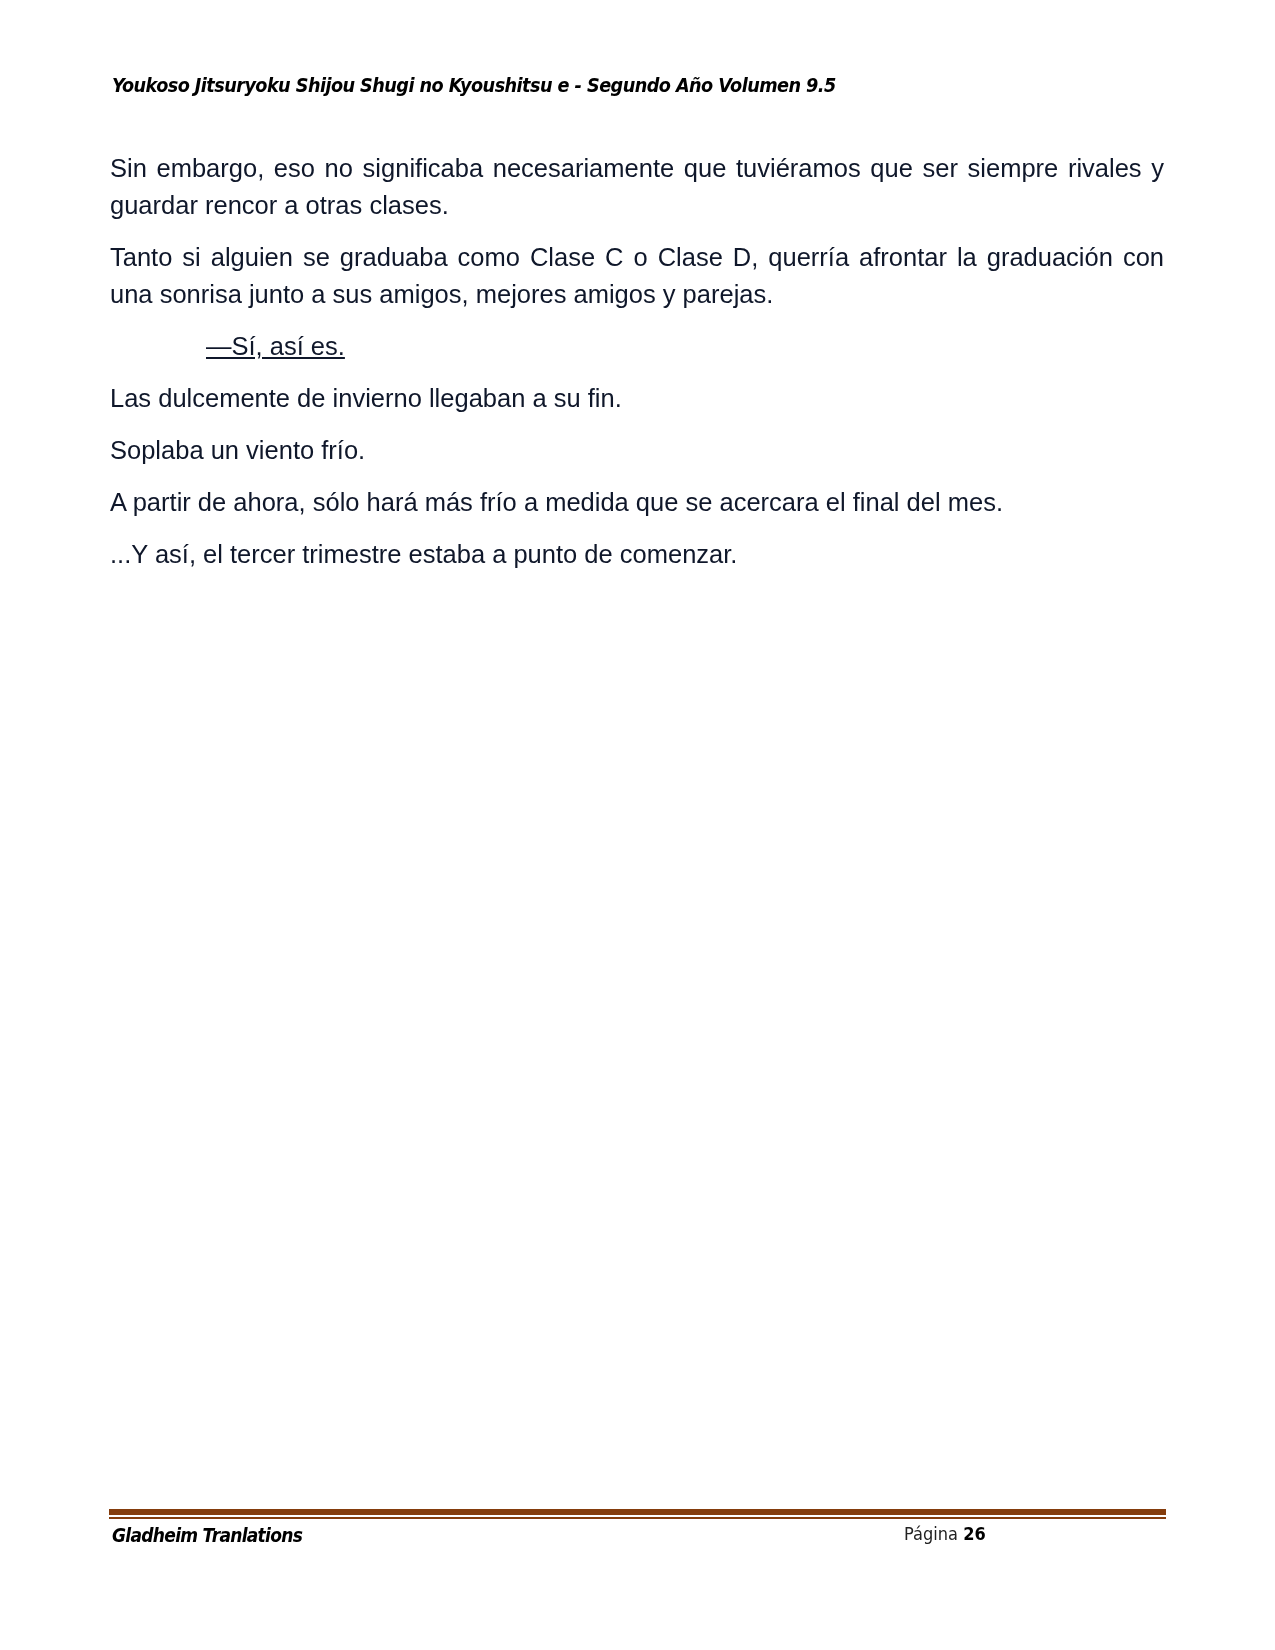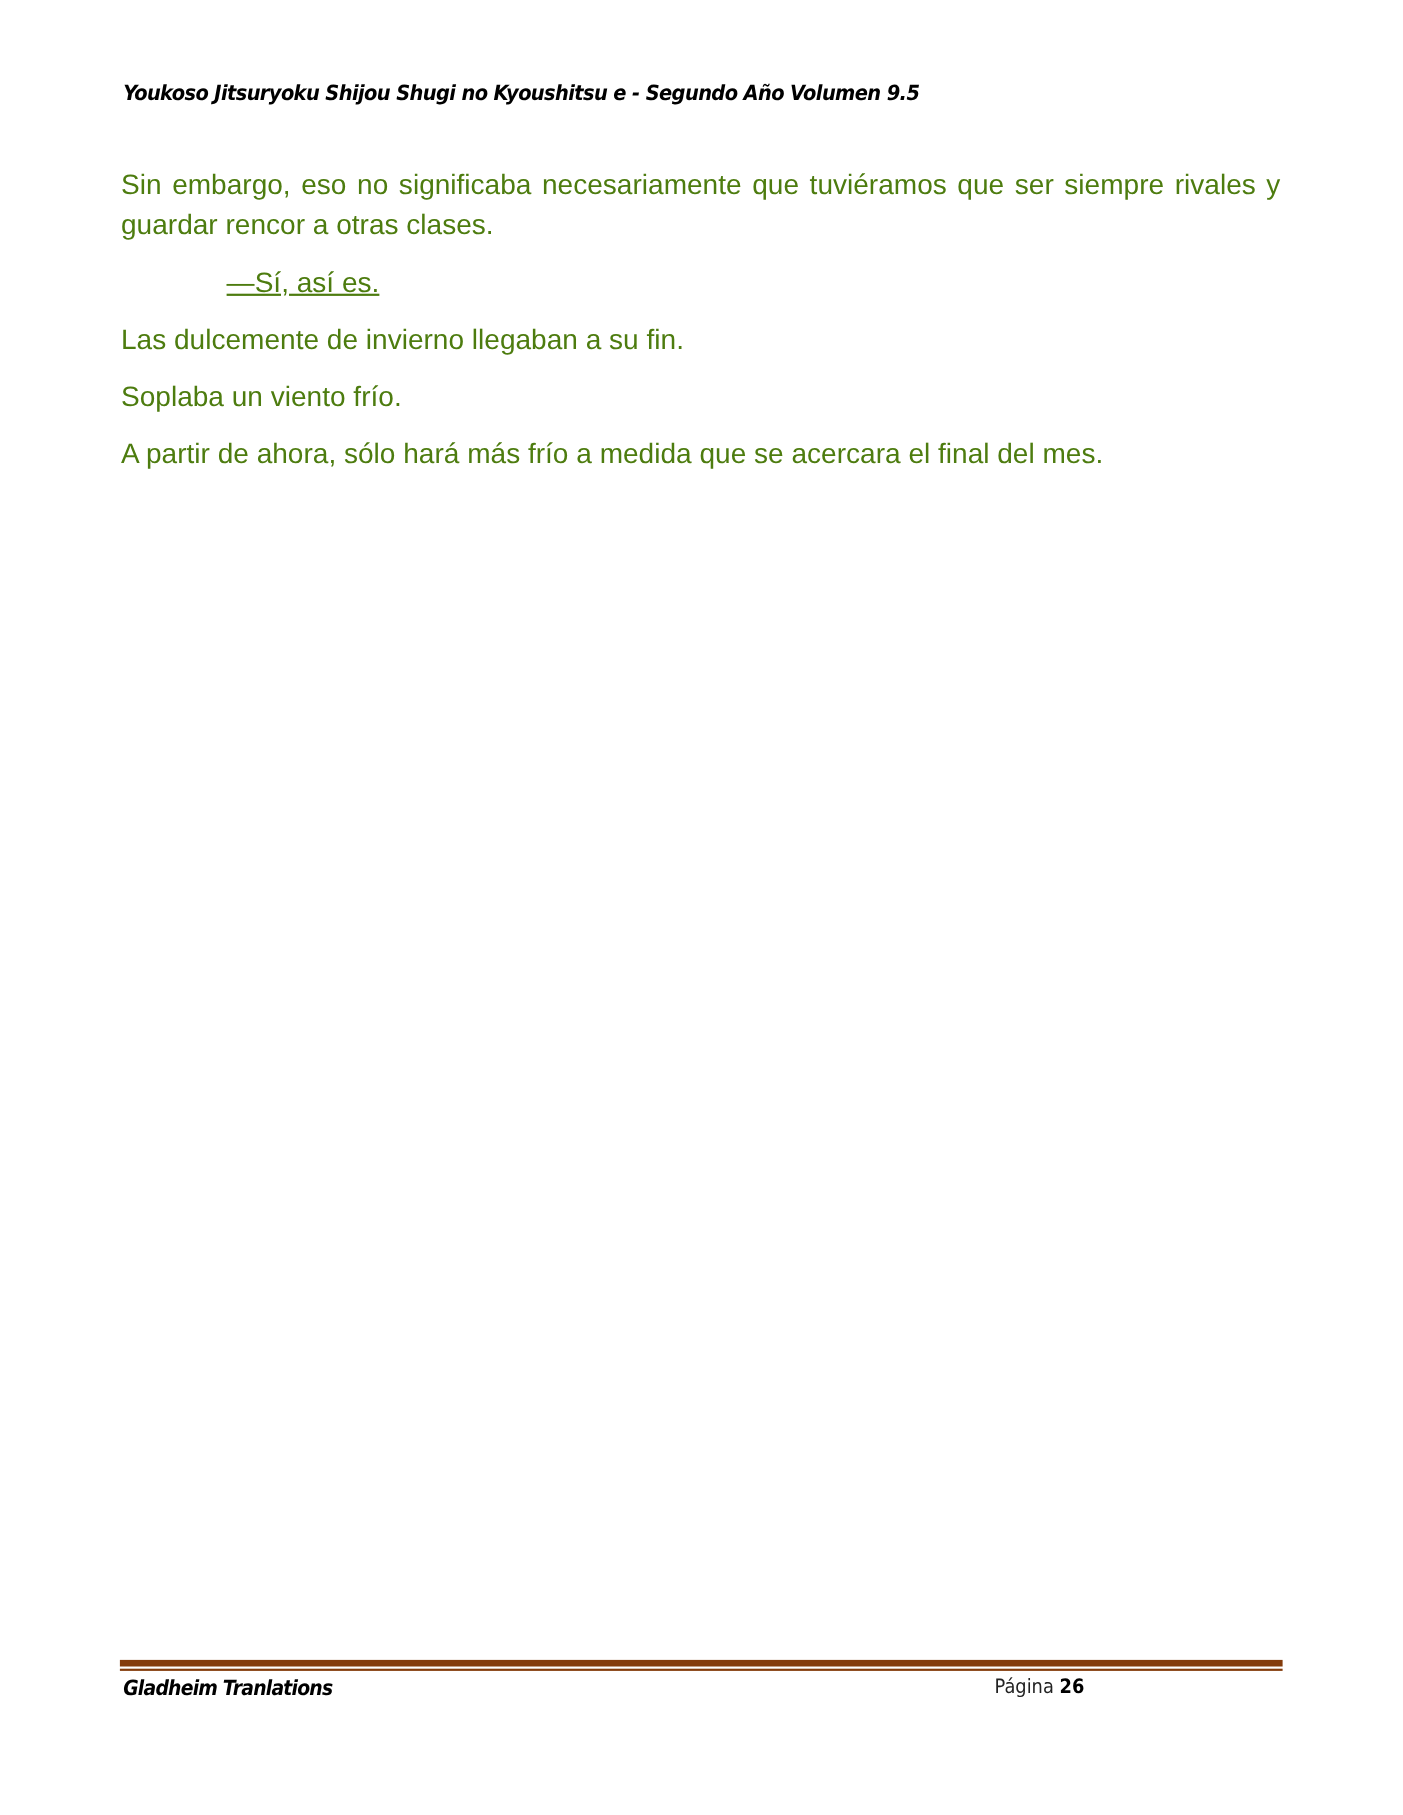--- a/index.html
+++ b/index.html
@@ -9,21 +9,21 @@
       position: absolute; left: 112px; top: 74px;
       font-family: "DejaVu Sans", sans-serif;
       font-style: italic; font-weight: bold;
       font-size: 19px; color: #000; letter-spacing: -0.6px;
       white-space: nowrap;
       transform: scaleX(0.93); transform-origin: left top;
     }
     .body-text {
       position: absolute; left: 110px; top: 150px; width: 1054px;
       font-family: "Liberation Sans", sans-serif;
-      font-size: 25.5px; line-height: 37px; color: #4d7c0f;
+      font-size: 25.5px; line-height: 37px; color: #0f172a;
     }
     .body-text p { margin: 0 0 15px 0; text-align: justify; }
     .body-text p.indent { padding-left: 96px; text-decoration: underline; }
     .rule {
       position: absolute; left: 109px; top: 1509px; width: 1057px; height: 10px;
     }
     .rule .thick { position: absolute; left: 0; top: 0; width: 100%; height: 6px; background: #843C0C; }
     .rule .thin { position: absolute; left: 0; top: 8px; width: 100%; height: 2px; background: #843C0C; }
     .footer-left {
       position: absolute; left: 112px; top: 1524px;
@@ -42,24 +42,26 @@
     .footer-right .num { font-weight: bold; color: #000; }
   </style>
 </head>
 <body>
 
 <div class="page">
   <div class="header">Youkoso Jitsuryoku Shijou Shugi no Kyoushitsu e - Segundo Año Volumen 9.5</div>
 
   <div class="body-text">
     <p>Sin embargo, eso no significaba necesariamente que tuviéramos que ser siempre rivales y guardar rencor a otras clases.</p>
+    <p>Tanto si alguien se graduaba como Clase C o Clase D, querría afrontar la graduación con una sonrisa junto a sus amigos, mejores amigos y parejas.</p>
     <p class="indent">—Sí, así es.</p>
     <p>Las dulcemente de invierno llegaban a su fin.</p>
     <p>Soplaba un viento frío.</p>
     <p>A partir de ahora, sólo hará más frío a medida que se acercara el final del mes.</p>
+    <p>...Y así, el tercer trimestre estaba a punto de comenzar.</p>
   </div>
 
   <div class="rule">
     <div class="thick"></div>
     <div class="thin"></div>
   </div>
 
   <div class="footer-left">Gladheim Tranlations</div>
   <div class="footer-right">
     <span>Página</span>

